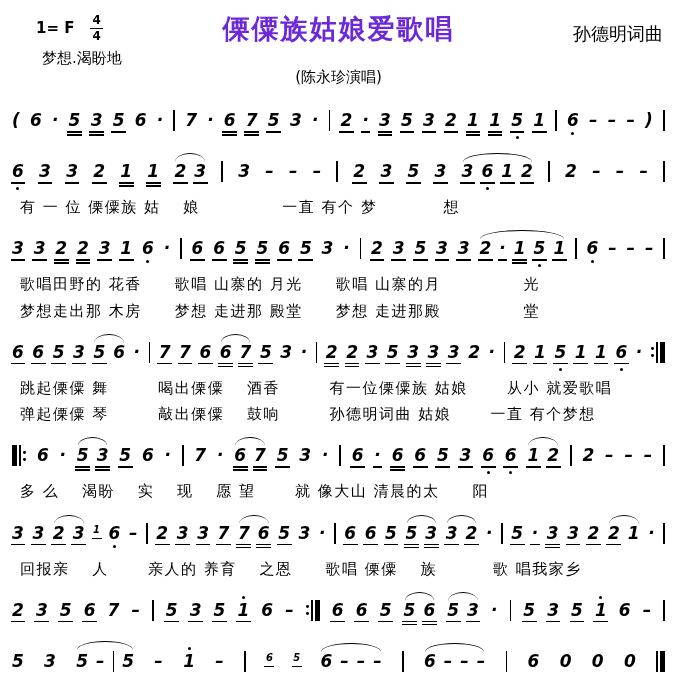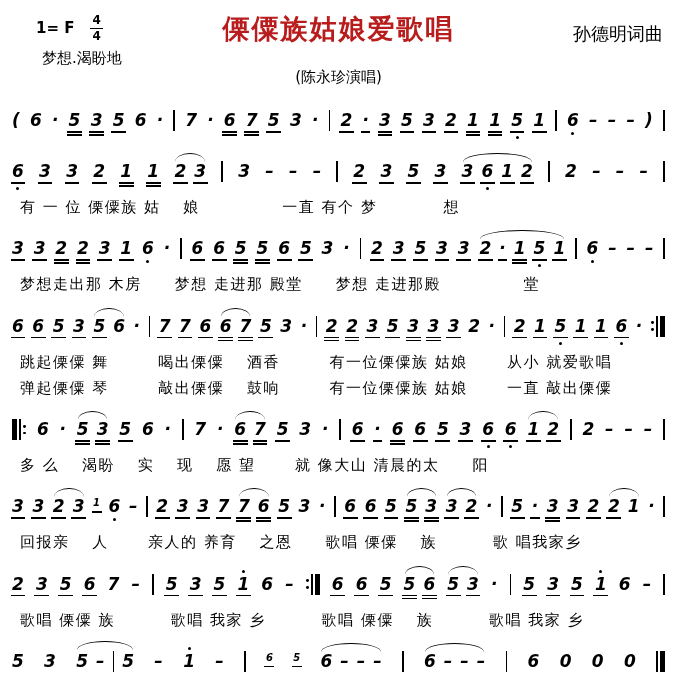--- a/index.html
+++ b/index.html
@@ -59,21 +59,21 @@
 <div class="page">
 
   <div class="hrow1">
     <div class="keysig">
       <span>1= F</span>
       <span class="frac">
         <span class="top">4</span>
         <span class="bot">4</span>
       </span>
     </div>
-    <div class="title" style="color: #b91c1c;">傈僳族姑娘爱歌唱</div>
+    <div class="title" style="color: #6d28d9;">傈僳族姑娘爱歌唱</div>
     <div class="hcredit">孙德明词曲</div>
   </div>
 
   <div class="hrow2">
     <div class="tempo">梦想.渴盼地</div>
     <div class="performer">(陈永珍演唱)</div>
     <div class="hspacer"></div>
   </div>
 
   <div id="score">
@@ -208,20 +208,21 @@
             <i class="b thin"></i>
           </span>
           <span class="tok"><span class="ch">6</span><i class="od ob0"></i></span>
           <span class="tok"><span class="ch">–</span></span>
           <span class="tok"><span class="ch">–</span></span>
           <span class="tok"><span class="ch">–</span></span>
           <span class="barwrap">
             <i class="b thin"></i>
           </span>
         </div>
+        <div class="lyric-row"><span>歌唱田野的 花香　　歌唱 山寨的 月光　　歌唱 山寨的月　　　　　光</span></div>
         <div class="lyric-row"><span>梦想走出那 木房　　梦想 走进那 殿堂　　梦想 走进那殿　　　　　堂</span></div>
       </div>
       <div class="system">
         <div class="notes-row">
           <span class="tok"><span class="ch">6</span><i class="ul ul0"></i></span>
           <span class="tok"><span class="ch">6</span><i class="ul ul0"></i></span>
           <span class="tok"><span class="ch">5</span><i class="ul ul0"></i></span>
           <span class="tok"><span class="ch">3</span><i class="ul ul0"></i></span>
           <span class="slur">
             <span class="tok"><span class="ch">5</span><i class="ul ul0"></i></span>
@@ -266,21 +267,21 @@
           <span class="barwrap">
             <i class="rdots">
               <u></u>
               <u></u>
             </i>
             <i class="b thin"></i>
             <i class="b thick"></i>
           </span>
         </div>
         <div class="lyric-row"><span>跳起傈僳 舞　　　喝出傈僳　 酒香　　　有一位傈僳族 姑娘　　 从小 就爱歌唱</span></div>
-        <div class="lyric-row"><span>弹起傈僳 琴　　　敲出傈僳　 鼓响　　　有一位傈僳族 姑娘　　 一直 敲出傈僳</span></div>
+        <div class="lyric-row"><span>弹起傈僳 琴　　　敲出傈僳　 鼓响　　　孙德明词曲 姑娘　　 一直 有个梦想</span></div>
       </div>
       <div class="system">
         <div class="notes-row">
           <span class="barwrap">
             <i class="b thick"></i>
             <i class="b thin"></i>
             <i class="rdots">
               <u></u>
               <u></u>
             </i>
@@ -436,21 +437,20 @@
           <span class="tok"><span class="ch">5</span><i class="ul ul0"></i></span>
           <span class="tok"><span class="ch">3</span><i class="ul ul0"></i></span>
           <span class="tok"><span class="ch">5</span><i class="ul ul0"></i></span>
           <span class="tok"><span class="ch">1</span><i class="ul ul0"></i><i class="od oa"></i></span>
           <span class="tok"><span class="ch">6</span></span>
           <span class="tok"><span class="ch">–</span></span>
           <span class="barwrap">
             <i class="b thin"></i>
           </span>
         </div>
-        <div class="lyric-row"><span>歌唱 傈僳 族　　　 歌唱 我家 乡　　　 歌唱 傈僳　 族　　　 歌唱 我家 乡</span></div>
       </div>
       <div class="system">
         <div class="notes-row">
           <span class="tok"><span class="ch">5</span></span>
           <span class="tok"><span class="ch">3</span></span>
           <span class="slur">
             <span class="tok"><span class="ch">5</span></span>
             <span class="tok"><span class="ch">–</span></span>
             <span class="barwrap">
               <i class="b thin"></i>

